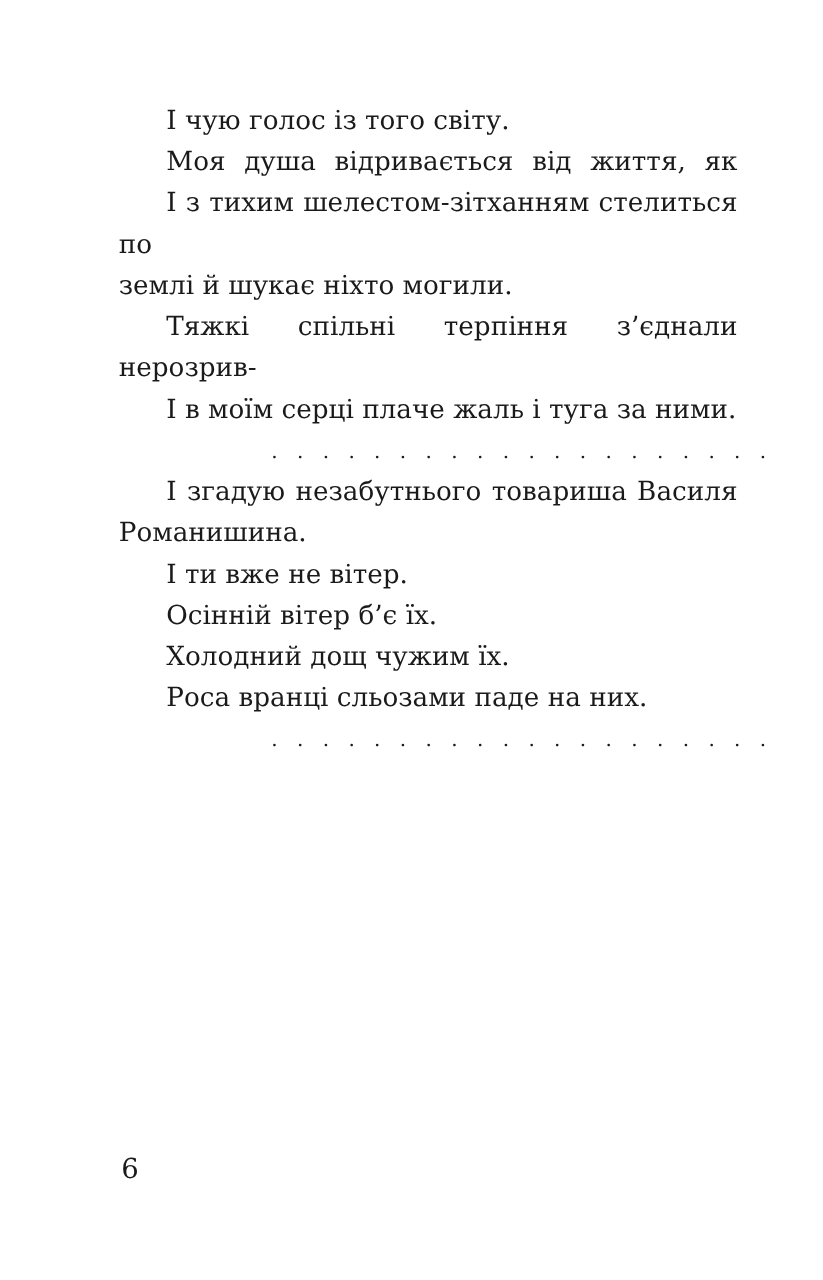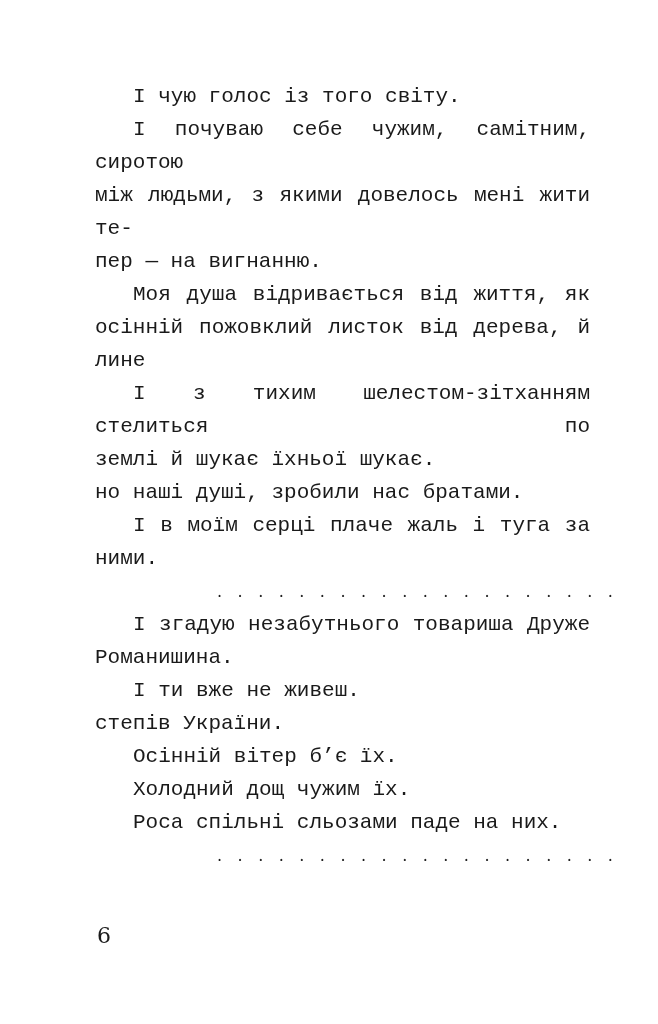--- a/index.html
+++ b/index.html
@@ -16,88 +16,81 @@
   }
   .p { margin: 0; text-indent: 38px; text-align: justify; }
   .dots {
     margin: 0;
     padding-left: 122px;
     letter-spacing: 5.2px;
     font-size: 16px;
     line-height: 33px;
     white-space: nowrap;
   }
-  .line { display: block; font-family: Liberation Mono, monospace; }
+  .line { display: block; }
   .page-number {
     position: absolute;
     left: 97px;
     top: 923px;
     font-family: "DejaVu Serif", "Liberation Serif", serif;
     font-size: 22px;
     color: #1a1a1a;
   }
 </style>
 </head>
 <body>
 
 <div class="page">
   <p class="p">
       <span class="line">І чую голос із того світу.</span>
     </p>
 
-  <p class="p">
-    <span class="line" style="text-align-last:justify">І почуваю себе чужим, самітним, сиротою</span>
-    <span class="line" style="text-indent:0;text-align-last:justify">між людьми, з якими довелось мені жити те-</span>
-    <span class="line" style="text-indent:0">пер — на вигнанню.</span>
-  </p>
 
   <p class="p">
     <span class="line" style="text-align-last:justify">Моя душа відривається від життя, як</span>
-    <span class="line" style="text-indent:0;text-align-last:justify">осінній пожовклий листок від дерева, й лине</span>
   </p>
 
   <p class="p">
     <span class="line" style="text-align-last:justify">І з тихим шелестом-зітханням стелиться по</span>
-    <span class="line" style="text-indent:0">землі й шукає їхньої шукає.</span>
+    <span class="line" style="text-indent:0">землі й шукає ніхто могили.</span>
   </p>
 
 
   <p class="p">
-    <span class="line" style="text-indent:0">но наші душі, зробили нас братами.</span>
+    <span class="line" style="text-align-last:justify">Тяжкі спільні терпіння з’єднали нерозрив-</span>
   </p>
 
   <p class="p">
       <span class="line">І в моїм серці плаче жаль і туга за ними.</span>
     </p>
 
   <p class="dots">. . . . . . . . . . . . . . . . . . . .</p>
 
   <p class="p">
-    <span class="line" style="text-align-last:justify">І згадую незабутнього товариша Друже</span>
+    <span class="line" style="text-align-last:justify">І згадую незабутнього товариша Василя</span>
     <span class="line" style="text-indent:0">Романишина.</span>
   </p>
 
 
   <p class="p">
-      <span class="line">І ти вже не живеш.</span>
+      <span class="line">І ти вже не вітер.</span>
     </p>
 
   <p class="p">
-    <span class="line" style="text-indent:0">степів України.</span>
   </p>
 
   <p class="p">
       <span class="line">Осінній вітер б’є їх.</span>
     </p>
 
   <p class="p">
       <span class="line">Холодний дощ чужим їх.</span>
     </p>
 
   <p class="p">
-      <span class="line">Роса спільні сльозами паде на них.</span>
+      <span class="line">Роса вранці сльозами паде на них.</span>
     </p>
 
   <p class="dots">. . . . . . . . . . . . . . . . . . . .</p>
 
 </div>
 
 <div class="page-number">6</div>
 
 </body></html>

